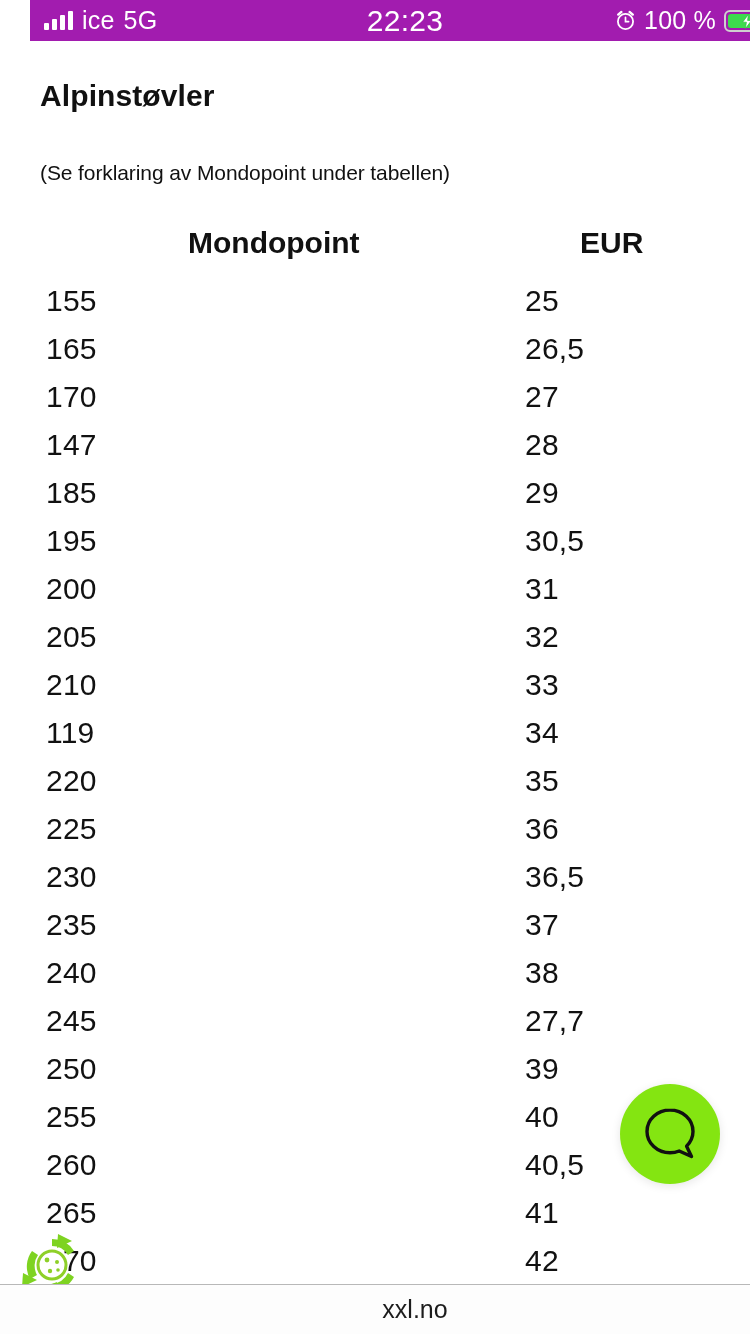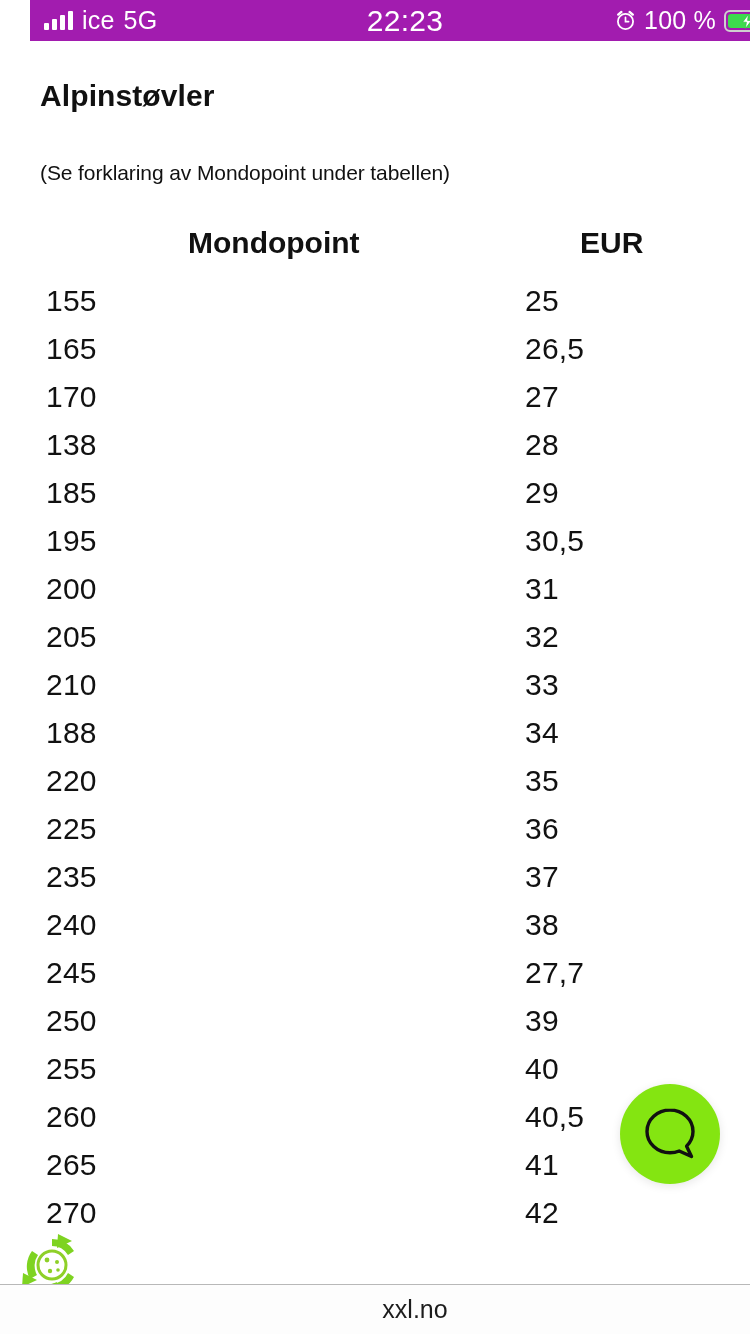--- a/index.html
+++ b/index.html
@@ -279,21 +279,21 @@
           </div>
           <div class="row">
             <span class="cell-mondo">165</span>
             <span class="cell-eur">26,5</span>
           </div>
           <div class="row">
             <span class="cell-mondo">170</span>
             <span class="cell-eur">27</span>
           </div>
           <div class="row">
-            <span class="cell-mondo">138</span>
+            <span class="cell-mondo">147</span>
             <span class="cell-eur">28</span>
           </div>
           <div class="row">
             <span class="cell-mondo">185</span>
             <span class="cell-eur">29</span>
           </div>
           <div class="row">
             <span class="cell-mondo">195</span>
             <span class="cell-eur">30,5</span>
           </div>
@@ -303,30 +303,34 @@
           </div>
           <div class="row">
             <span class="cell-mondo">205</span>
             <span class="cell-eur">32</span>
           </div>
           <div class="row">
             <span class="cell-mondo">210</span>
             <span class="cell-eur">33</span>
           </div>
           <div class="row">
-            <span class="cell-mondo">188</span>
+            <span class="cell-mondo">119</span>
             <span class="cell-eur">34</span>
           </div>
           <div class="row">
             <span class="cell-mondo">220</span>
             <span class="cell-eur">35</span>
           </div>
           <div class="row">
             <span class="cell-mondo">225</span>
             <span class="cell-eur">36</span>
+          </div>
+          <div class="row">
+            <span class="cell-mondo">230</span>
+            <span class="cell-eur">36,5</span>
           </div>
           <div class="row">
             <span class="cell-mondo">235</span>
             <span class="cell-eur">37</span>
           </div>
           <div class="row">
             <span class="cell-mondo">240</span>
             <span class="cell-eur">38</span>
           </div>
           <div class="row">

